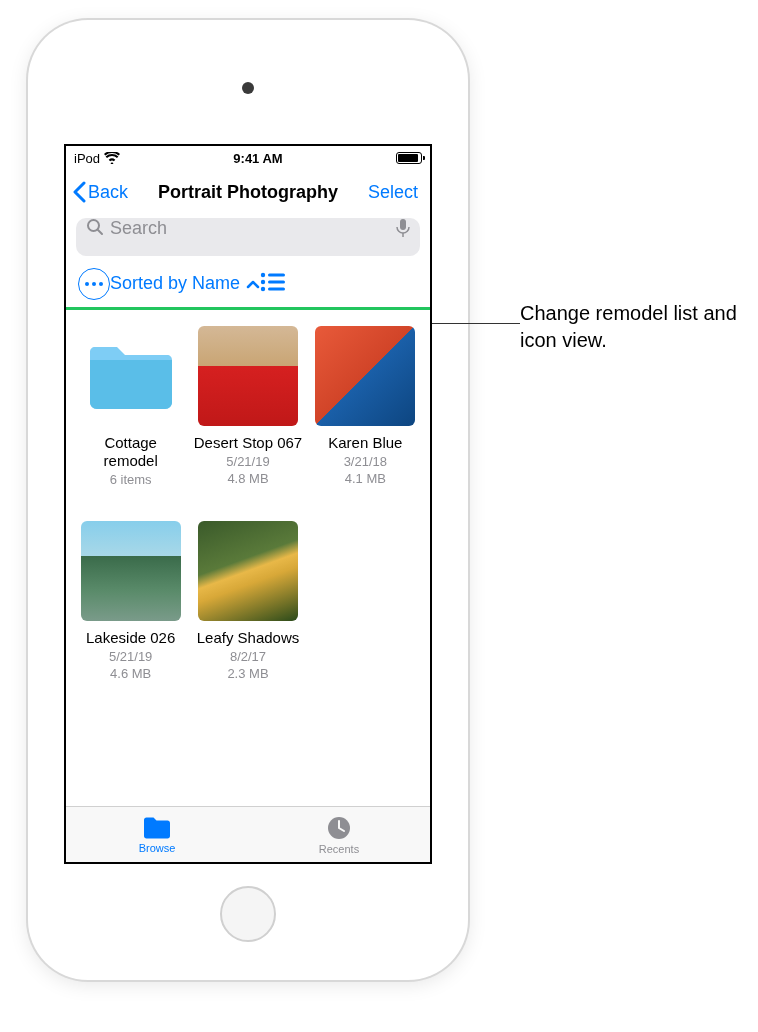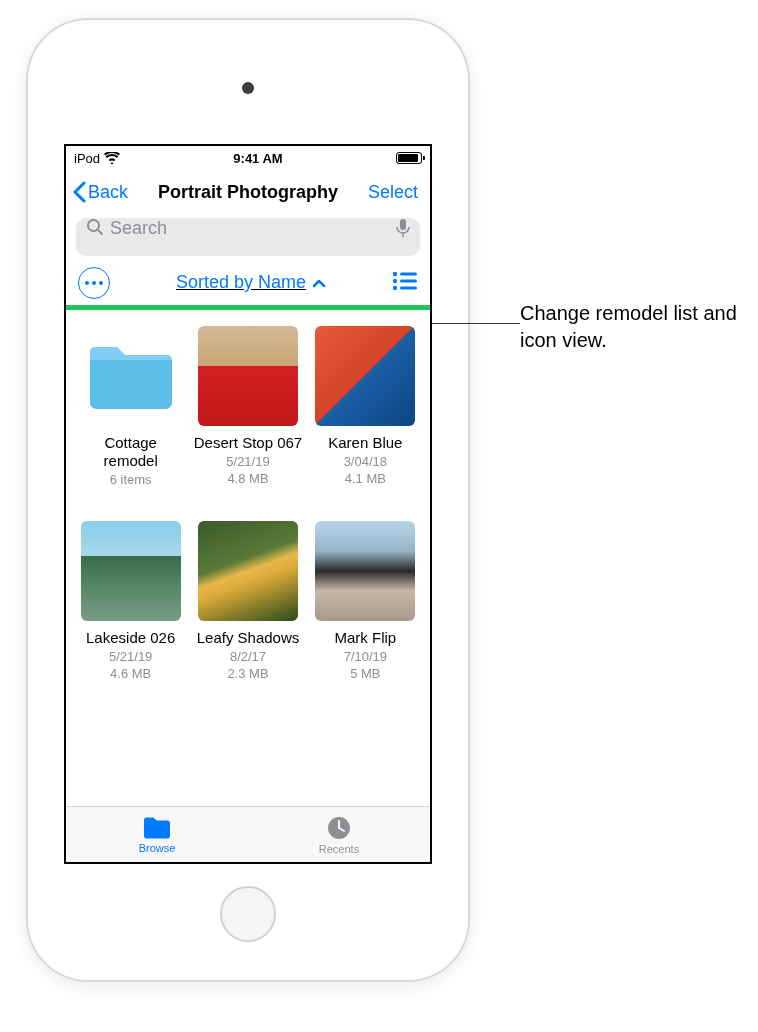--- a/index.html
+++ b/index.html
@@ -156,24 +156,22 @@
       font-size: 18px;
       color: #8e8e93;
       outline: none;
     }
     .search-input::placeholder { color: #8e8e93; }
     .mic-icon { color: #8e8e93; }
     .toolbar {
       height: 50px;
       display: flex;
       align-items: center;
-      justify-content: space-between;
       padding: 0 12px;
-      border-bottom: 5px solid #22c55e;
-      text-decoration: underline;
+      border-bottom: 3px solid #22c55e;
     }
     .more-button {
       width: 32px;
       height: 32px;
       border: 1.5px solid #007aff;
       border-radius: 50%;
       display: flex;
       align-items: center;
       justify-content: center;
       color: #007aff;
@@ -368,21 +366,21 @@
             <div class="item-meta">
               <div>5/21/19</div>
               <div>4.8 MB</div>
             </div>
           </div>
 
           <div class="grid-item">
             <div class="thumb" style="background: linear-gradient(135deg,#e85a3a 0%,#d14428 50%,#1a5fa8 50%,#0d4580 100%);"></div>
             <div class="item-name">Karen Blue</div>
             <div class="item-meta">
-              <div>3/04/18</div>
+              <div>3/21/18</div>
               <div>4.1 MB</div>
             </div>
           </div>
 
           <div class="grid-item">
             <div class="thumb" style="background: linear-gradient(180deg,#87ceeb 0%,#a8d8e8 35%,#3a6b4a 35%,#5a8b6a 70%,#7a9b8a 100%);"></div>
             <div class="item-name">Lakeside 026</div>
             <div class="item-meta">
               <div>5/21/19</div>
               <div>4.6 MB</div>
@@ -391,28 +389,20 @@
 
           <div class="grid-item">
             <div class="thumb" style="background: linear-gradient(160deg,#3a5a2a 0%,#5a7a3a 40%,#e8b848 50%,#d8a838 60%,#2a4a1a 100%);"></div>
             <div class="item-name">Leafy Shadows</div>
             <div class="item-meta">
               <div>8/2/17</div>
               <div>2.3 MB</div>
             </div>
           </div>
 
-          <div class="grid-item">
-            <div class="thumb" style="background: linear-gradient(180deg,#b8d4e8 0%,#98b4c8 30%,#2a2a2a 50%,#c8b8a8 70%,#a89888 100%);"></div>
-            <div class="item-name">Mark Flip</div>
-            <div class="item-meta">
-              <div>7/10/19</div>
-              <div>5 MB</div>
-            </div>
-          </div>
 
         </div>
       </div>
 
       <div class="tab-bar">
         <div class="tab tab-browse">
           <svg width="30" height="26" viewBox="0 0 30 26">
               <path d="M2 5c0-1.5 1-2.5 2.5-2.5h7l3 3h11c1.5 0 2.5 1 2.5 2.5v13c0 1.5-1 2.5-2.5 2.5h-21C3 23.5 2 22.5 2 21z" fill="#007aff"></path>
             </svg>
           <span>Browse</span>

